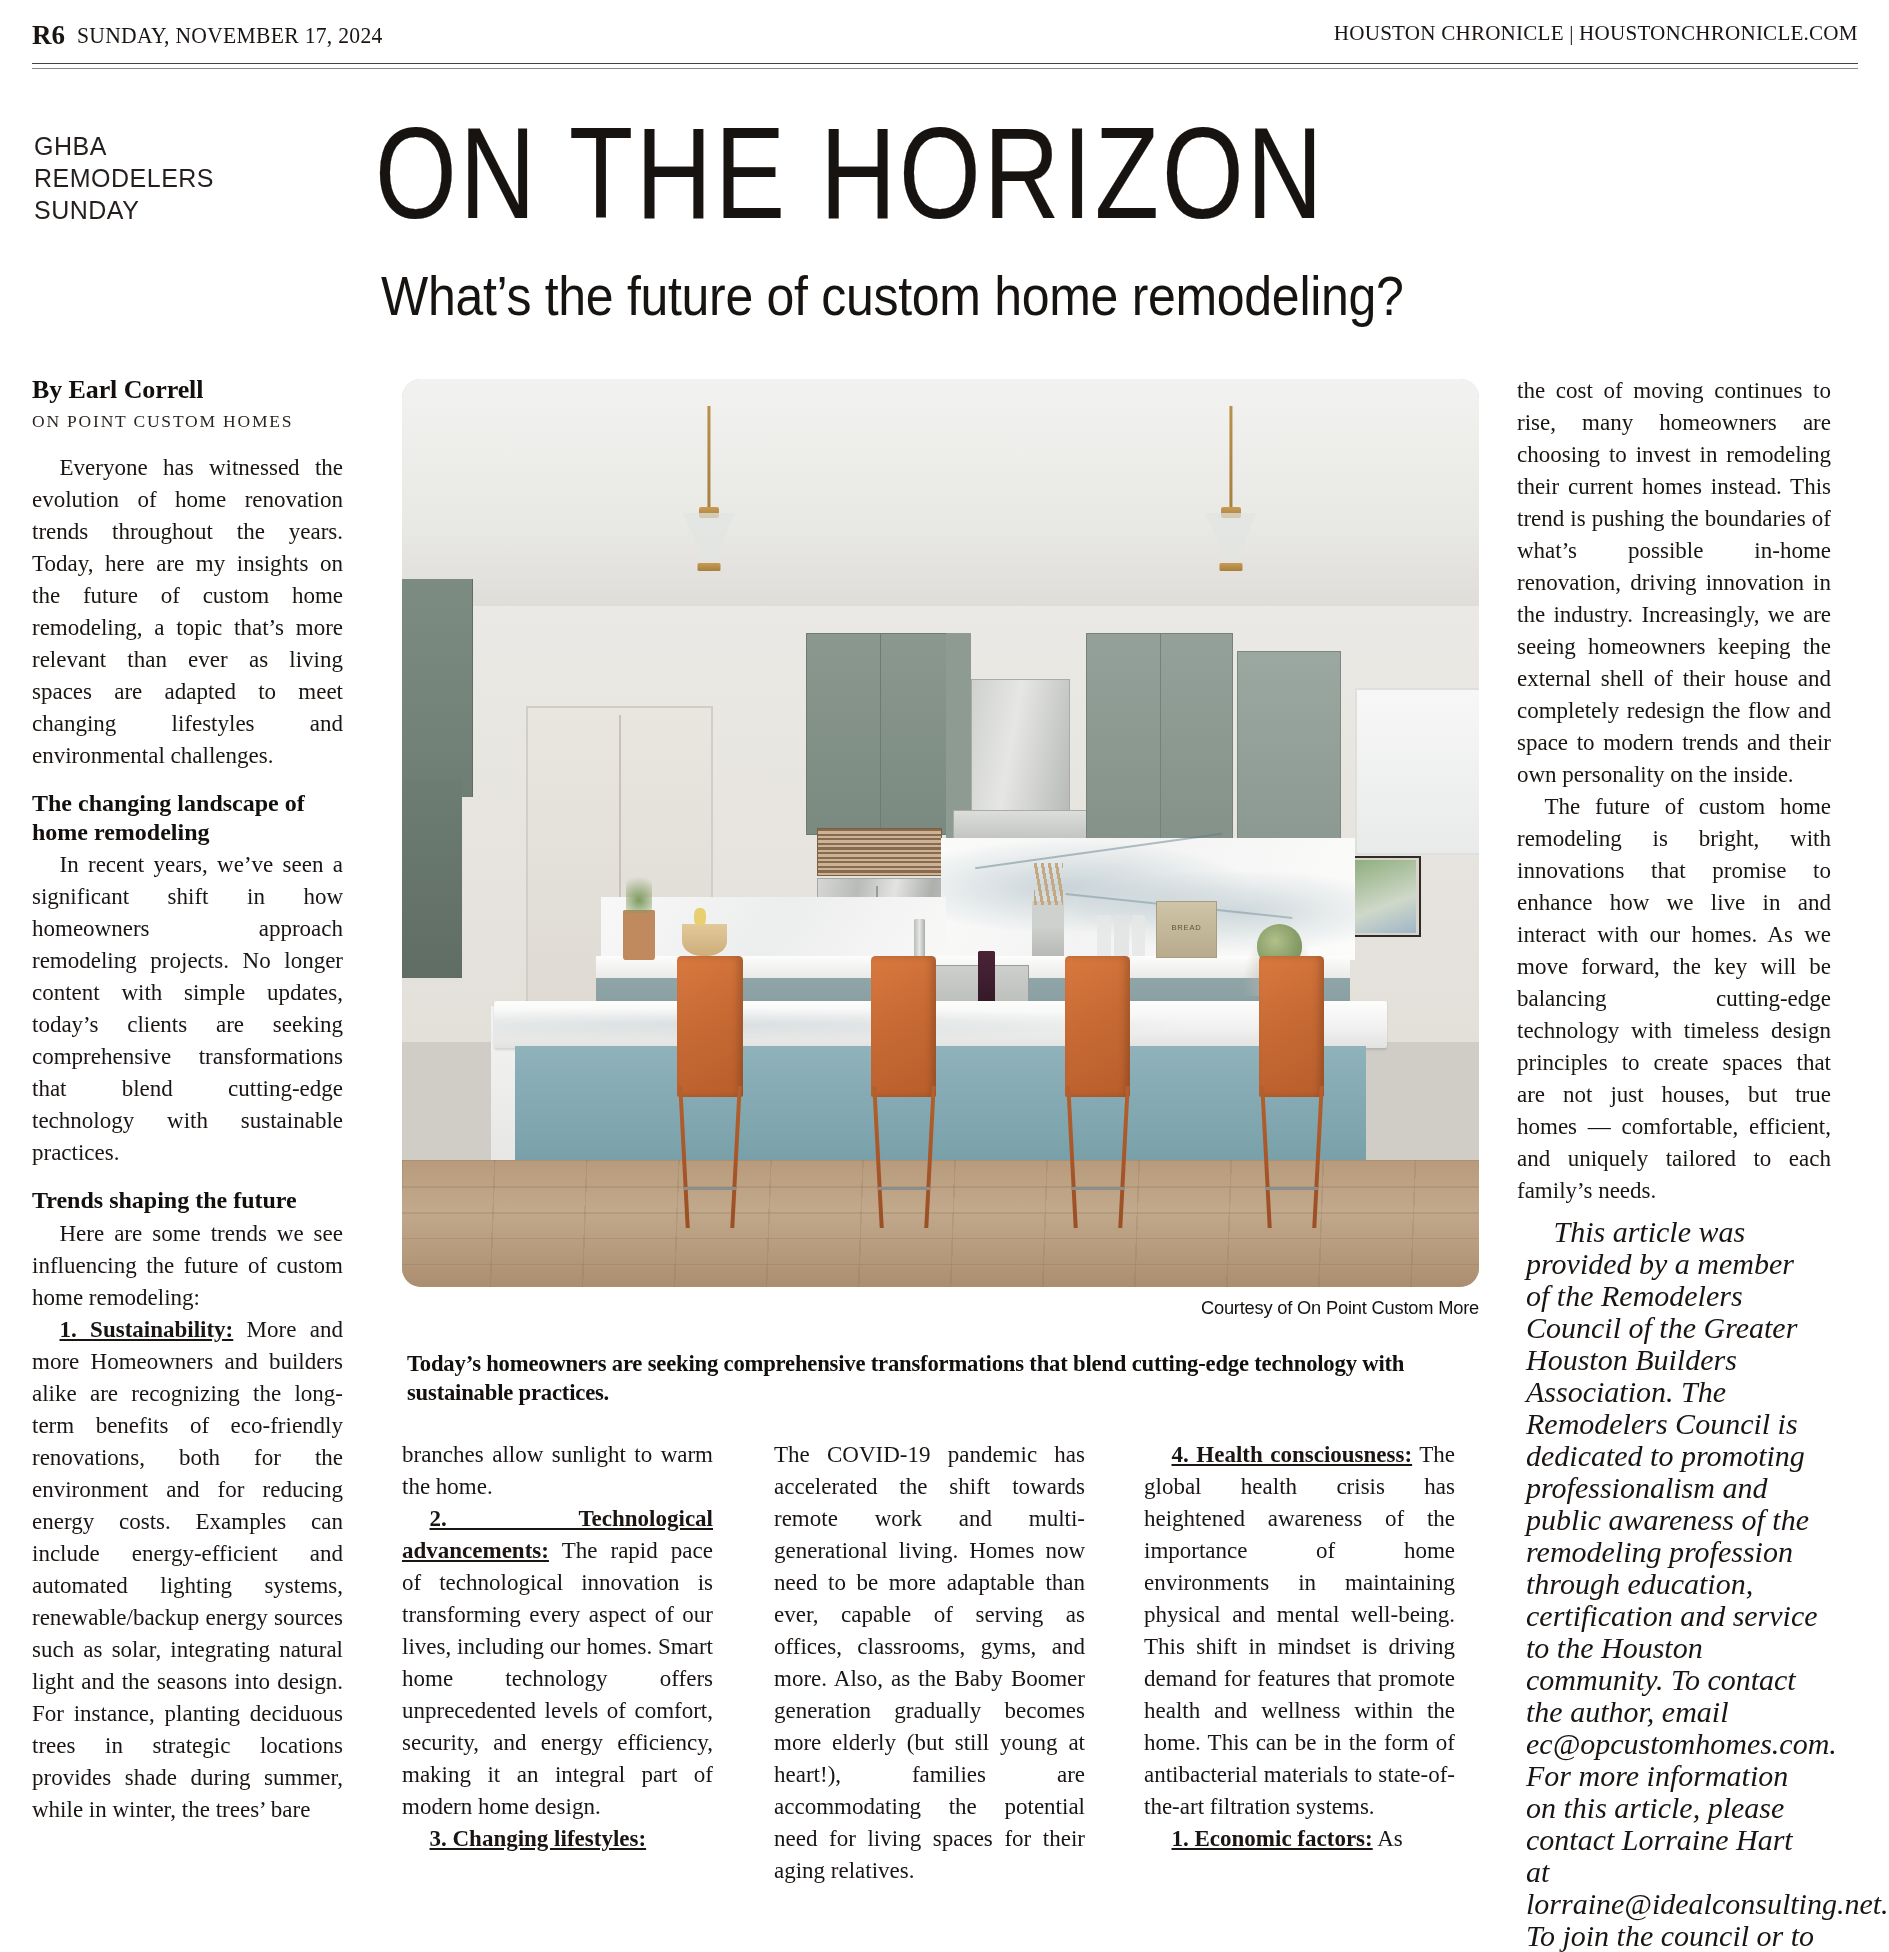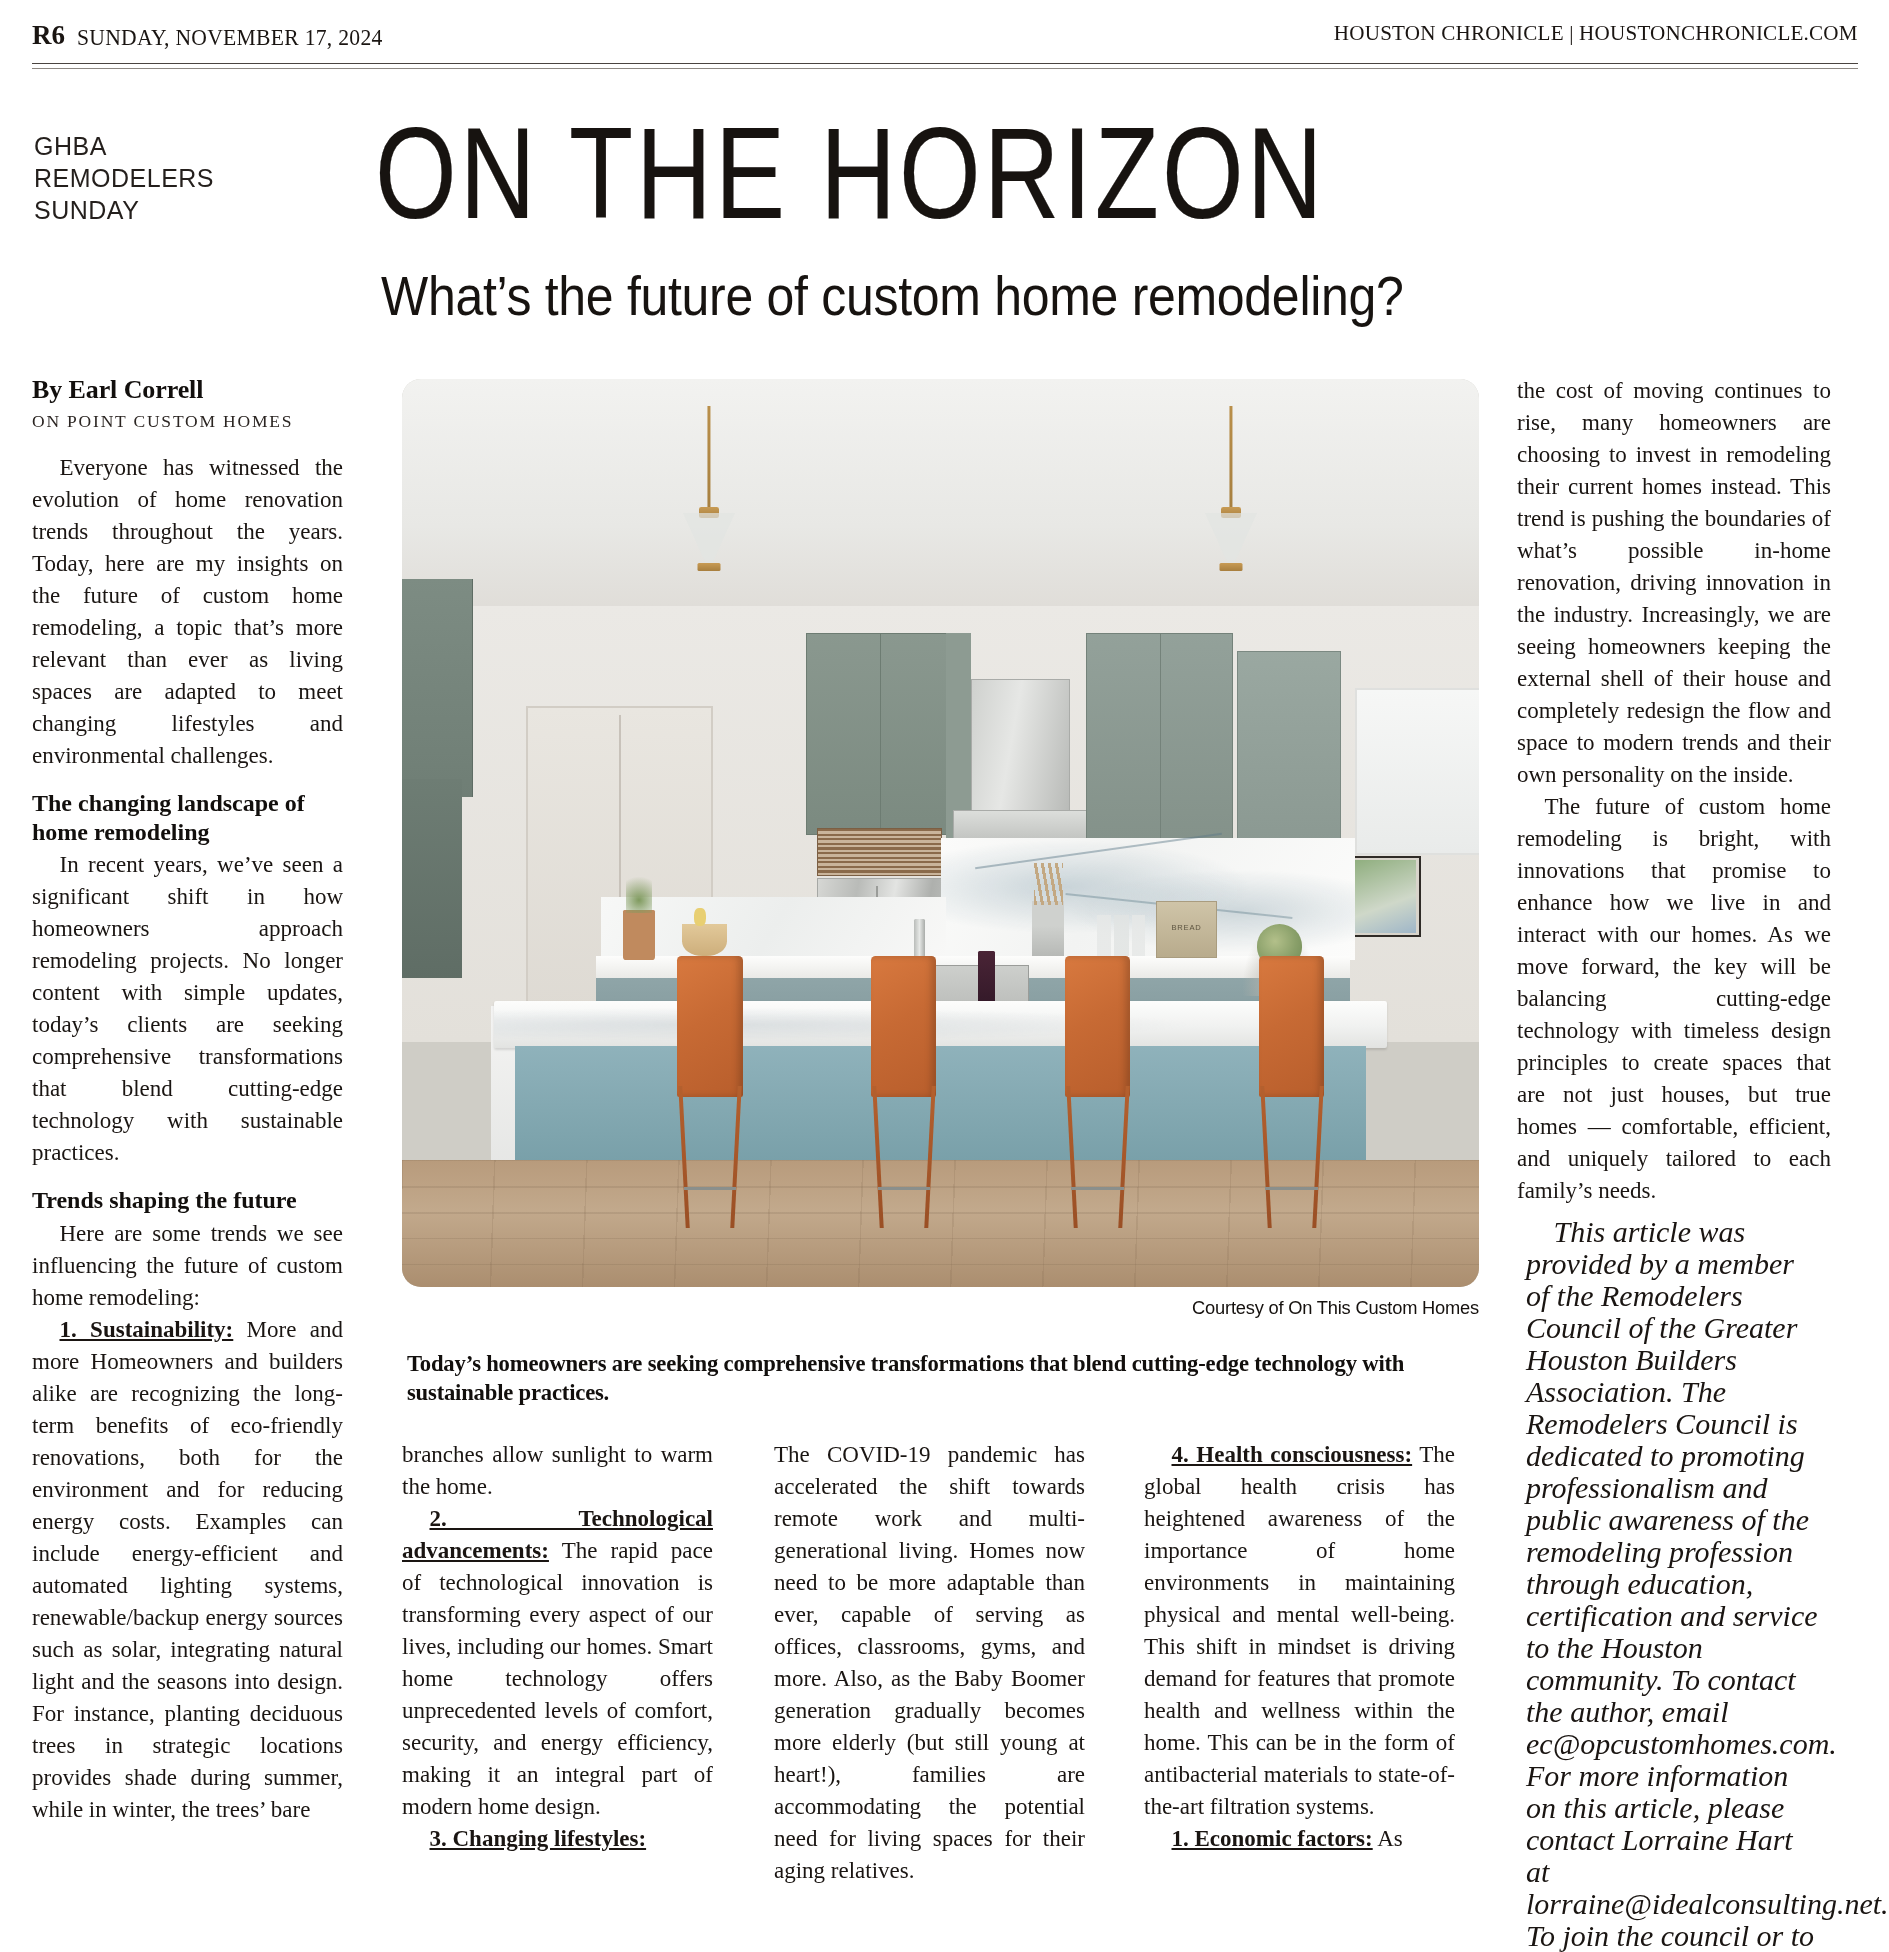--- a/index.html
+++ b/index.html
@@ -24,21 +24,21 @@
     left: 32px;
     right: 32px;
     top: 20px;
     height: 35px;
     display: flex;
     align-items: flex-start;
     justify-content: space-between;
   }
   .mh-left {
     display: flex;
-    align-items: flex-end;
+    align-items: center;
     gap: 12.2px;
     white-space: nowrap;
   }
   .mh-page {
     font-family: "Liberation Serif", "DejaVu Serif", serif;
     font-weight: 700;
     font-size: 27px;
     letter-spacing: 0px;
     color: #1a1512;
   }
@@ -445,21 +445,21 @@
       </div>
       <div class="k-stool" style="left:79%;">
         <div class="seatback"></div>
         <div class="leg l"></div>
         <div class="leg r"></div>
         <div class="rung"></div>
       </div>
     </div>
   </div>
 
-  <div class="photo-credit">Courtesy of On This Custom Homes</div>
+  <div class="photo-credit">Courtesy of On Point Custom More</div>
   <div class="photo-caption">Today’s homeowners are seeking comprehensive transformations that blend cutting-edge technology with sustainable practices.</div>
 
   <div class="lowcol c2">
     <p class="body-p noindent">branches allow sunlight to warm the home.</p>
     <p class="body-p"><b class="run-in">2. Technological advancements:</b><span> The rapid pace of technological innovation is transforming every aspect of our lives, including our homes. Smart home technology offers unprecedented levels of comfort, security, and energy efficiency, making it an integral part of modern home design.</span></p>
     <p class="body-p"><b class="run-in">3. Changing lifestyles:</b></p>
   </div>
 
   <div class="lowcol c3">
     <p class="body-p noindent">The COVID-19 pandemic has accelerated the shift towards remote work and multi-generational living. Homes now need to be more adaptable than ever, capable of serving as offices, classrooms, gyms, and more. Also, as the Baby Boomer generation gradually becomes more elderly (but still young at heart!), families are accommodating the potential need for living spaces for their aging relatives.</p>

